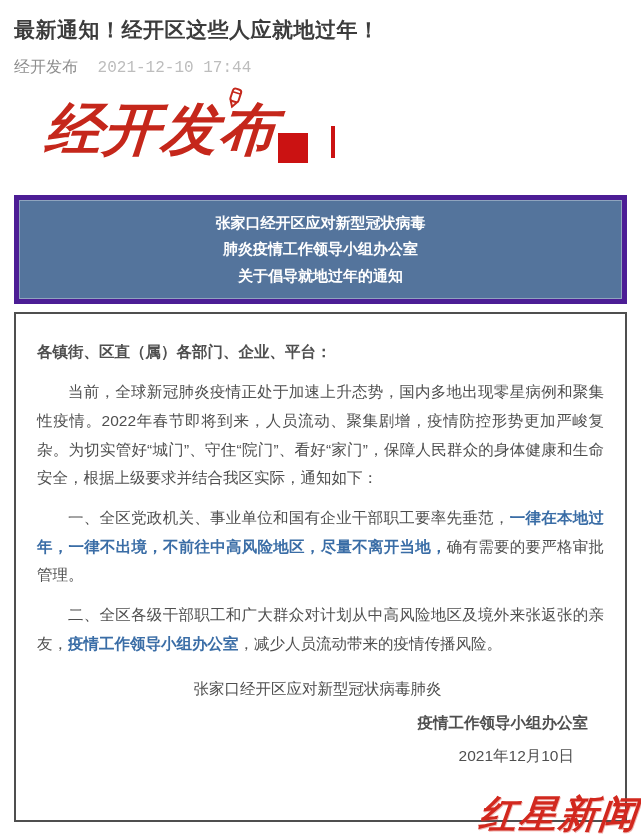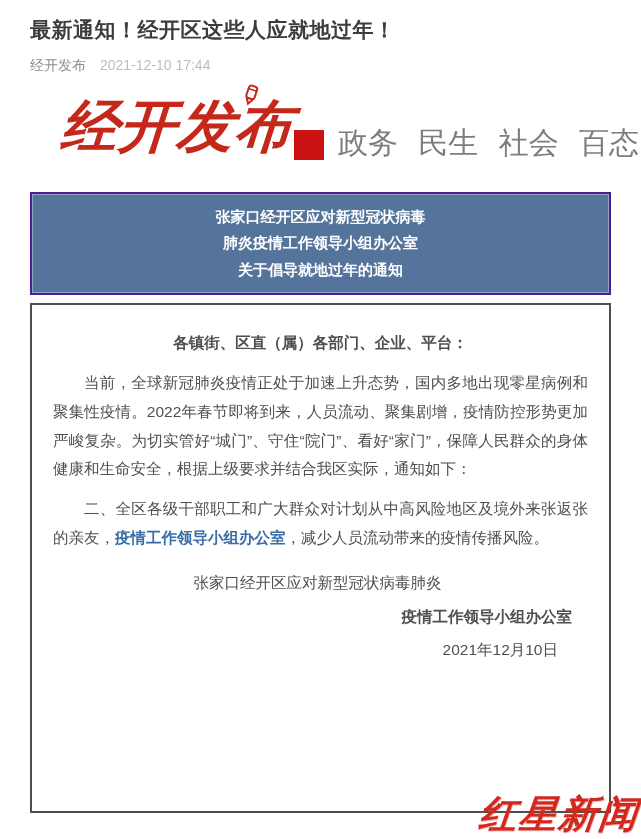--- a/index.html
+++ b/index.html
@@ -4,31 +4,31 @@
 <style>
   * { margin: 0; padding: 0; box-sizing: border-box; }
   html,body { background: #ffffff; }
   body {
     width: 641px; height: 839px;
     font-family: "Liberation Sans", "DejaVu Sans", sans-serif;
     position: relative;
     overflow: hidden;
     background: #ffffff;
   }
-  .page { position: relative; width: 641px; height: 839px; padding: 0 30px; }
+  .page { position: relative; width: 641px; height: 839px; padding: 0 14px; }
 
   
   .article-title {
     padding-top: 16px;
     font-size: 21px;
     font-weight: 600;
     color: #3c3c3c;
     letter-spacing: 0.5px;
   }
-  .byline { margin-top: 13px; font-size: 14px; }
+  .byline { margin-top: 13px; font-size: 16px; font-family: Liberation Mono, monospace; }
   .byline .source { color: #8e8e8e; margin-right: 10px; }
   .byline .time   { color: #bdbdbd; }
 
   
   .banner { position: relative; height: 103px; margin-top: 8px; }
   .brand-logo {
     position: absolute; left: 31px; top: 6px;
     font-size: 57px; font-weight: 800; font-style: italic;
     color: #c5271b;
     transform: skewX(-4deg);
@@ -47,40 +47,40 @@
   }
   .red-bar {
     display: inline-block; width: 4px; height: 32px;
     background: #cb1212; margin-left: 9px; vertical-align: -4px;
   }
 
   
   .notice-heading {
     margin-top: 6px;
     background: #54749c;
-    border: 2px solid #4c1d95;
+    border: 5px solid #4c1d95;
     box-shadow: inset 0 0 0 1px rgba(255,255,255,0.35);
     color: #ffffff;
     text-align: center;
     font-size: 15px; font-weight: 700;
     line-height: 1.75;
     padding: 10px 6px;
   }
 
   
   .notice-body {
     margin-top: 8px;
     border: 2px solid #4f4f4f;
     padding: 24px 21px 18px 21px;
     font-size: 15.5px;
     color: #4f4f4f;
     line-height: 1.85;
     height: 510px;
   }
-  .salutation { font-weight: 700; margin-bottom: 12px; text-align: center; }
+  .salutation { font-weight: 700; margin-bottom: 12px; }
   .para { text-indent: 2em; margin-bottom: 11px; text-align: justify; }
   .para .em { color: #3a6da6; font-weight: 700; }
 
   .signature { margin-top: 14px; text-align: right; line-height: 2.15; }
   .sig-line-1 { padding-right: 6px; text-align: center; }
   .sig-line-2 { padding-right: 16px; font-weight: bold; }
   .sig-date   { padding-right: 30px; }
 
   
   .watermark {
@@ -115,32 +115,33 @@
   <div class="banner">
     <div class="brand-logo">经开发布</div>
     <span class="pencil">
       <svg width="16" height="22" viewBox="0 0 16 22" fill="none">
         <rect x="4" y="1.5" width="8.5" height="13" rx="2.5" stroke="#c5271b" stroke-width="2"></rect>
         <path d="M5 14.5 L8.2 20 L11.5 14.5" stroke="#c5271b" stroke-width="2" fill="none"></path>
         <line x1="4.5" y1="5.5" x2="12" y2="5.5" stroke="#c5271b" stroke-width="1.6"></line>
       </svg>
     </span>
     <div class="red-square"></div>
-    <div class="banner-categories"><span>政务 民生 社会 百态</span><span class="red-bar"></span></div>
+    <div class="banner-categories"><span class="red-bar"></span></div>
   </div>
 
   <div class="notice-heading">
     <div>张家口经开区应对新型冠状病毒</div>
     <div>肺炎疫情工作领导小组办公室</div>
     <div>关于倡导就地过年的通知</div>
   </div>
 
   <div class="notice-body">
     <div class="salutation">各镇街、区直（属）各部门、企业、平台：</div>
     <p class="para"><span>当前，全球新冠肺炎疫情正处于加速上升态势，国内多地出现零星病例和聚集性疫情。2022年春节即将到来，人员流动、聚集剧增，疫情防控形势更加严峻复杂。为切实管好“城门”、守住“院门”、看好“家门”，保障人民群众的身体健康和生命安全，根据上级要求并结合我区实际，通知如下：</span></p>
+    <p class="para"><span>一、全区党政机关、事业单位和国有企业干部职工要率先垂范，</span><span class="em">一律在本地过年，一律不出境，不前往中高风险地区，尽量不离开当地，</span><span>确有需要的要严格审批管理。</span></p>
     <p class="para"><span>二、全区各级干部职工和广大群众对计划从中高风险地区及境外来张返张的亲友，</span><span class="em">疫情工作领导小组办公室</span><span>，减少人员流动带来的疫情传播风险。</span></p>
     <div class="signature">
       <div class="sig-line-1">张家口经开区应对新型冠状病毒肺炎</div>
       <div class="sig-line-2">疫情工作领导小组办公室</div>
       <div class="sig-date">2021年12月10日</div>
     </div>
   </div>
 
   <div class="watermark">
     <div class="watermark-logo">红星新闻</div>

